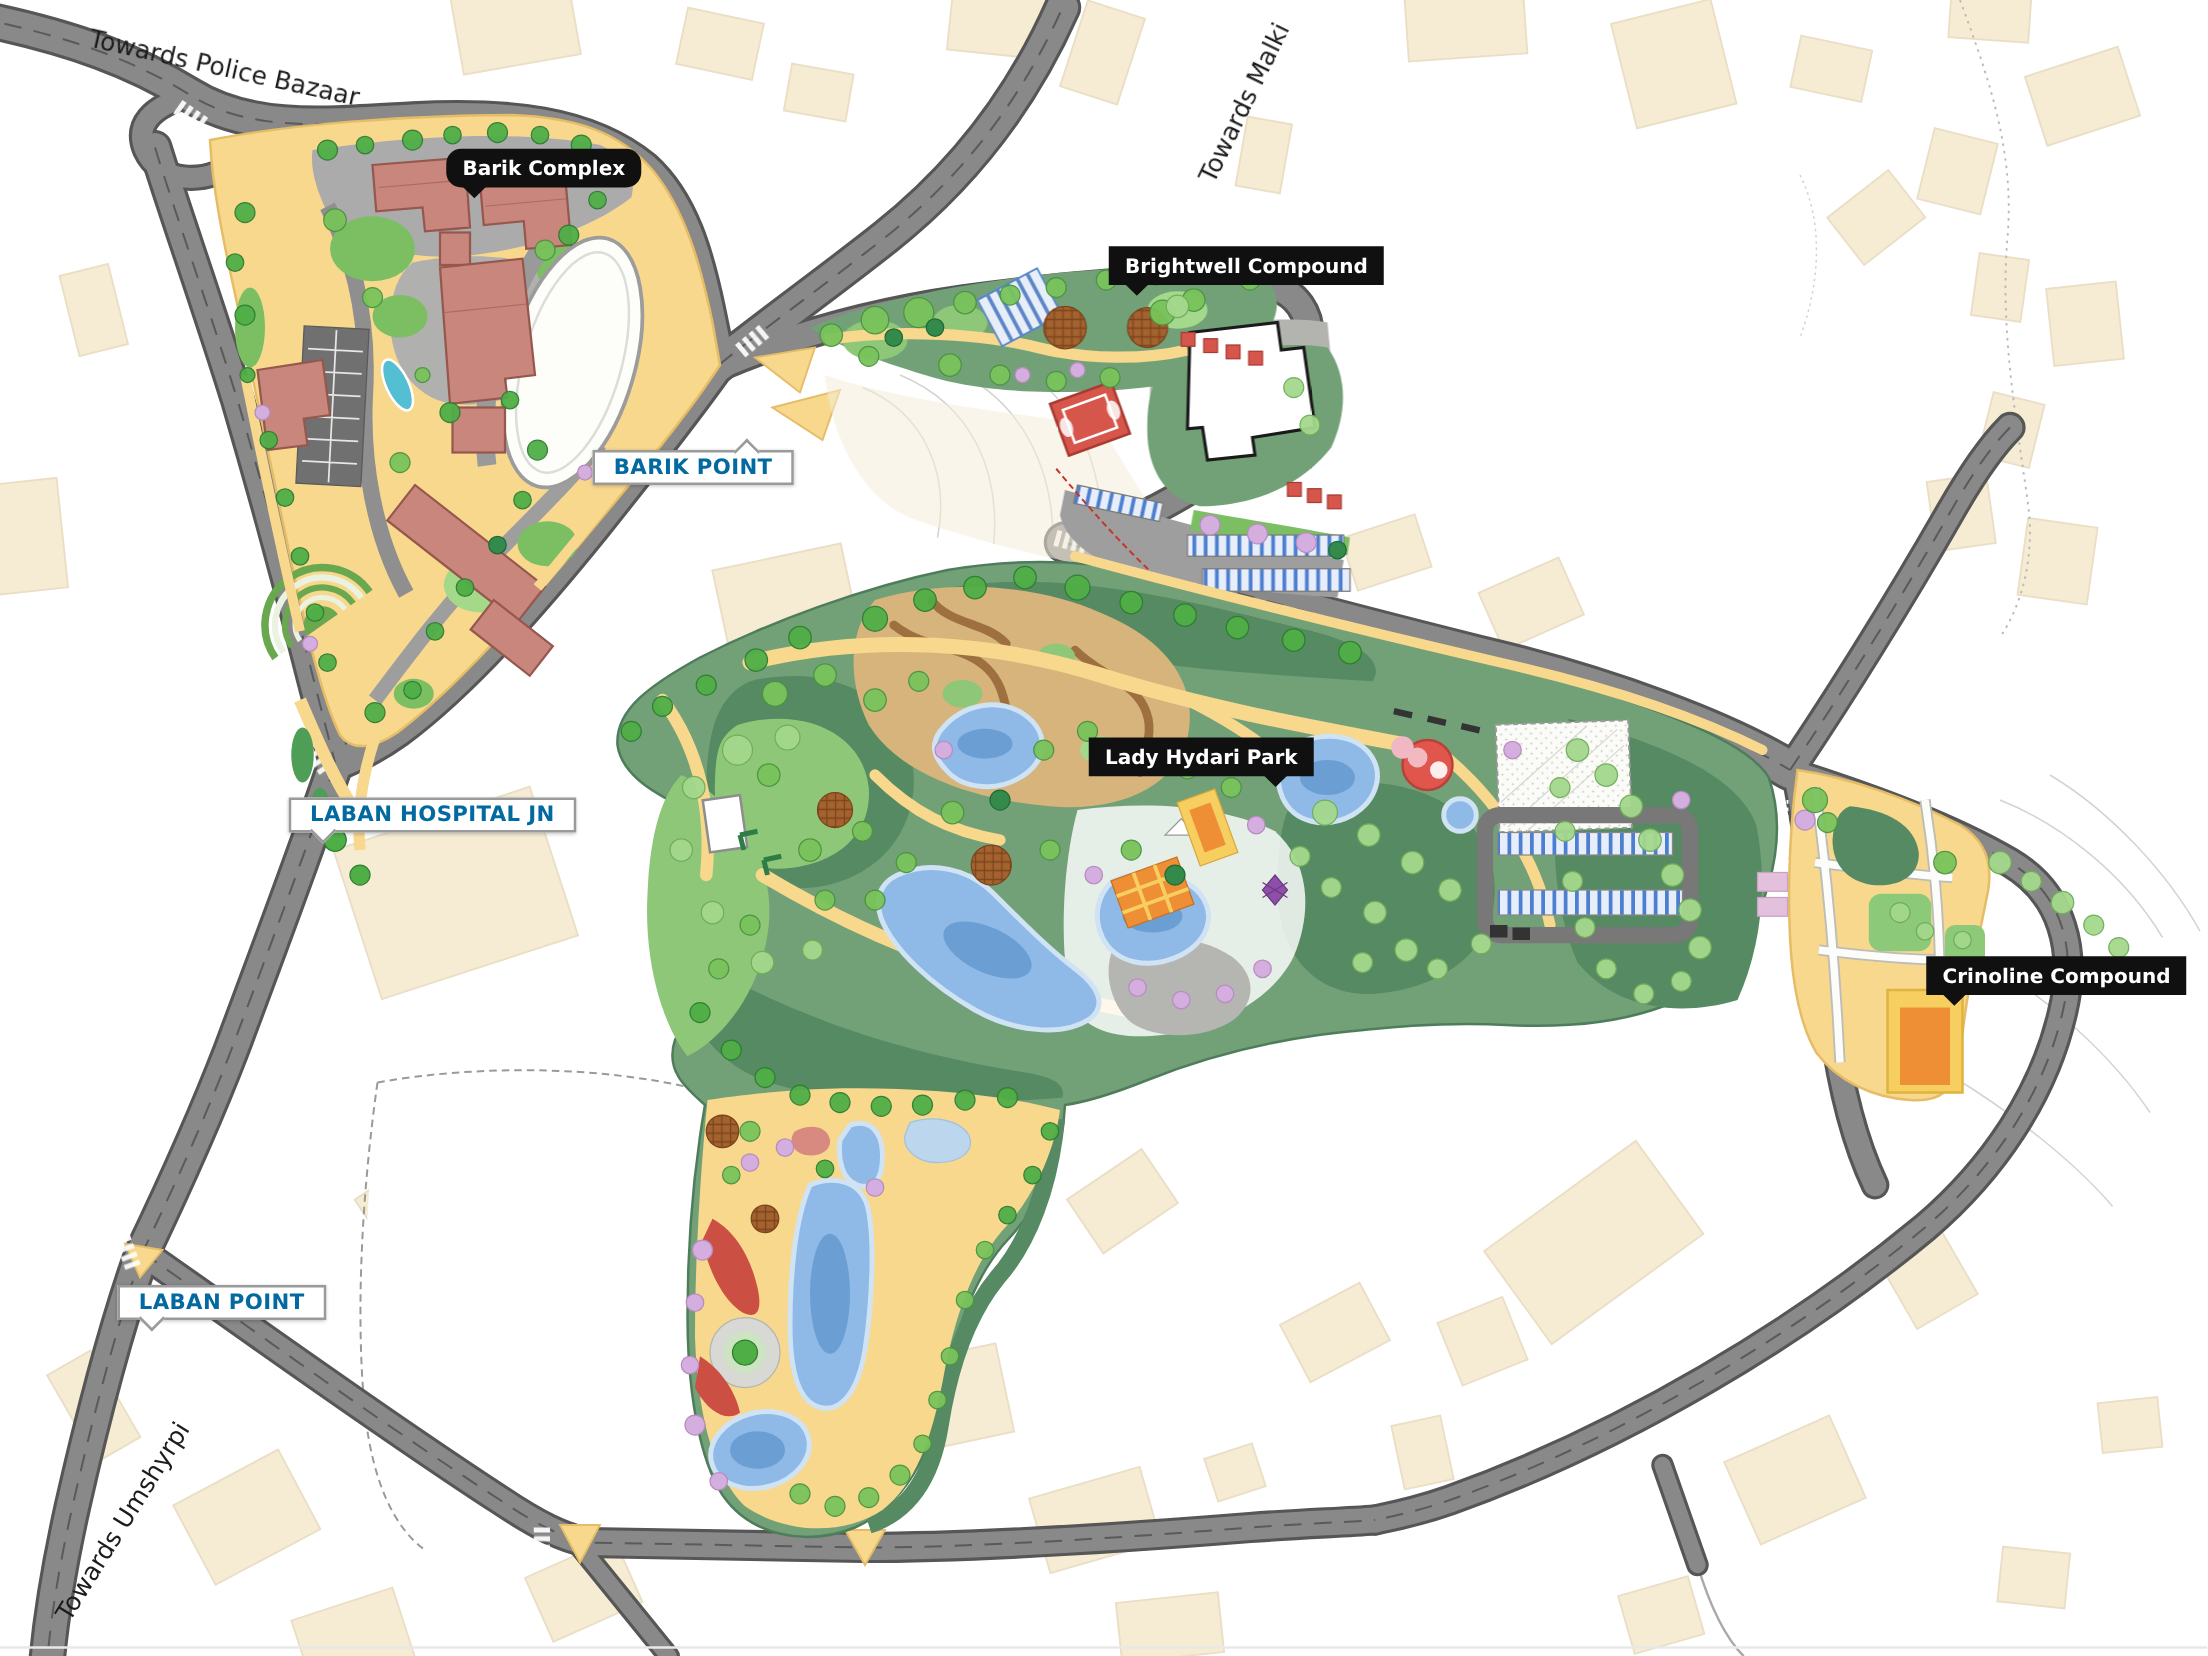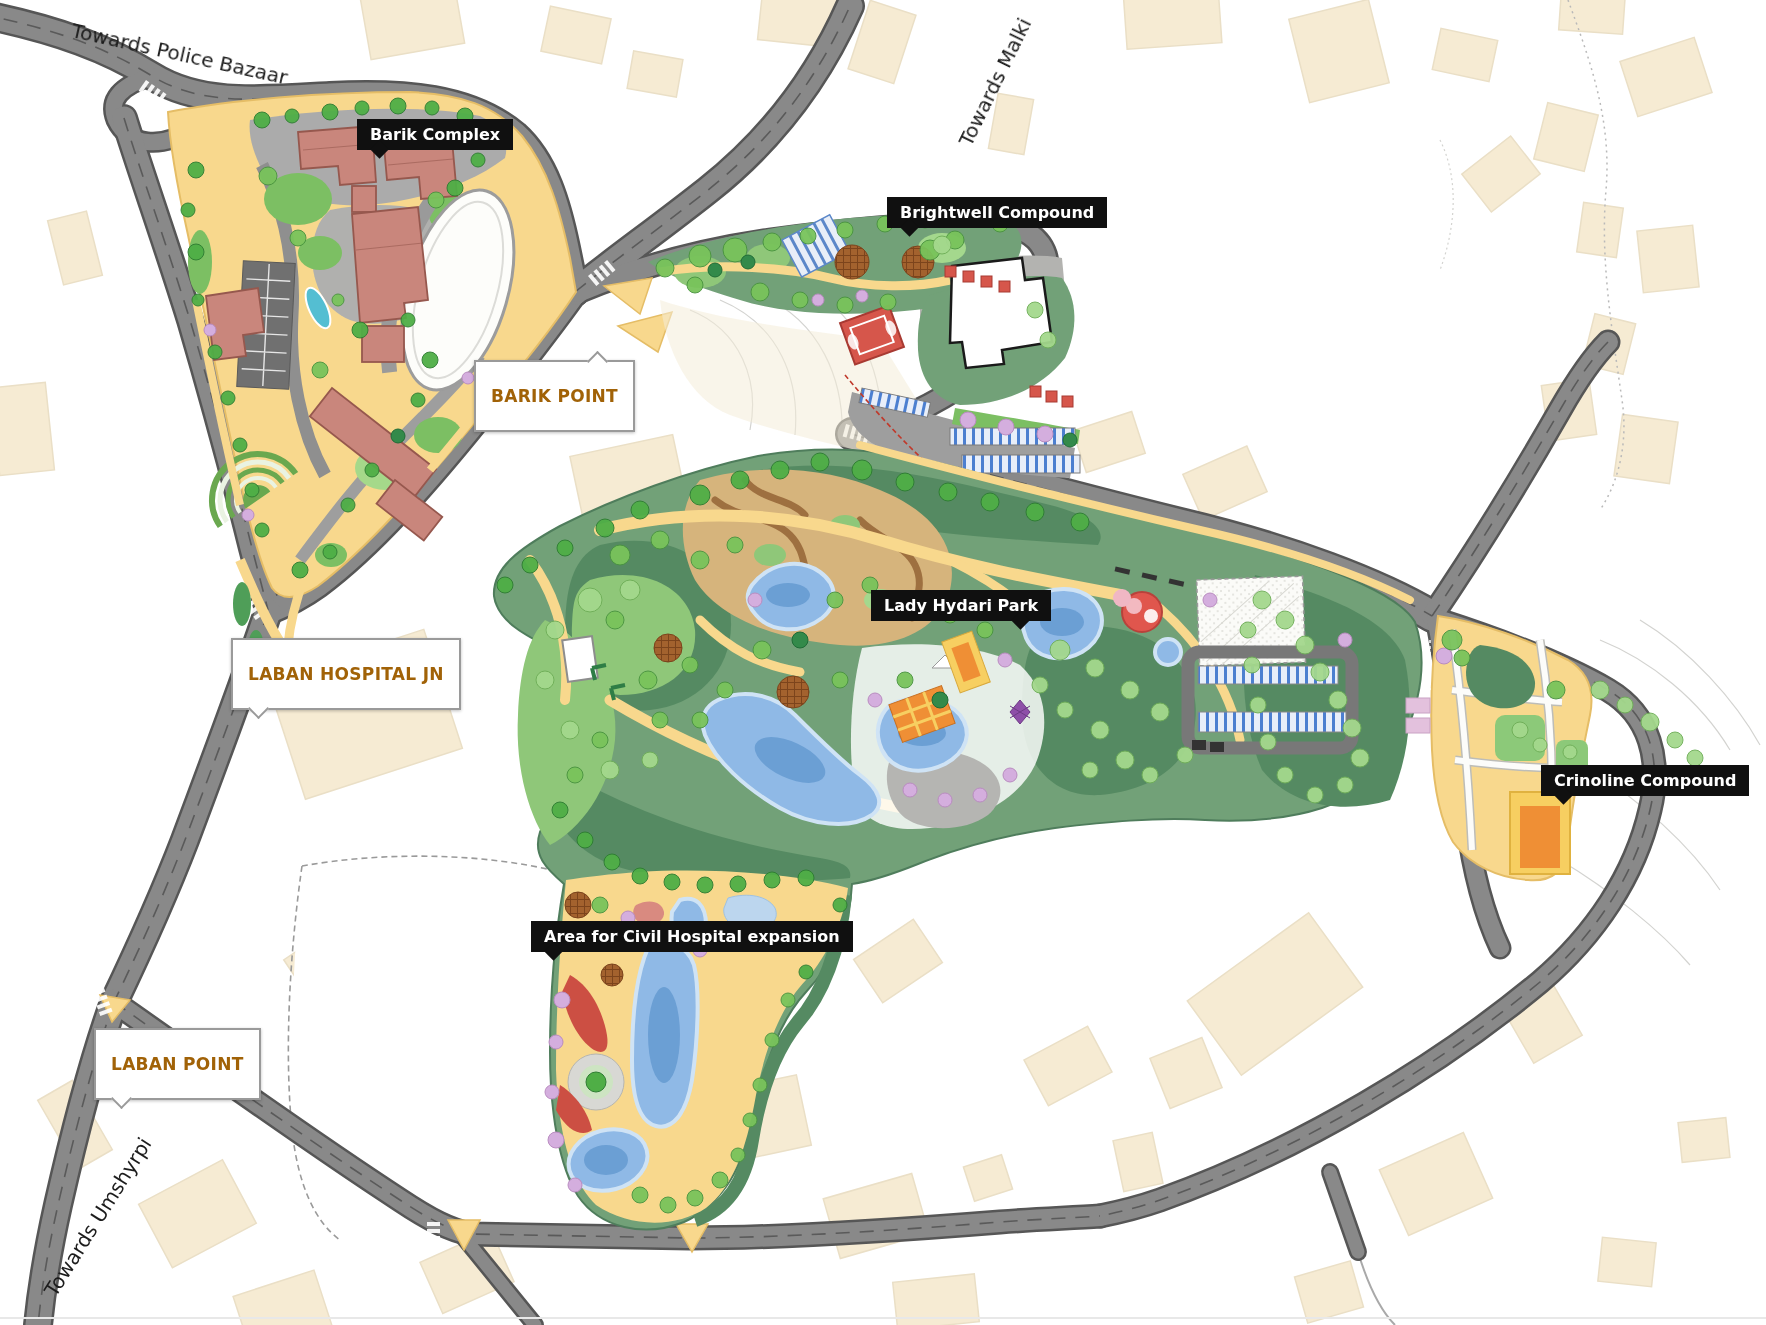--- a/index.html
+++ b/index.html
@@ -2,30 +2,30 @@
 <html style="--labelDark: #101010; --beige: #f6ebd3; --beigeEdge: #eadfc6; --road: #898989; --roadDark: #565656; --sand: #f8d88d; --sandEdge: #e5bd66; --parkMid: #72a178; --parkDark: #558a62; --parkLight: #8fc779; --maze: #d6b47c; --mazePath: #9e7040; --pond: #8fb9e6; --pondDeep: #6b9fd4; --pondEdge: #cfe3f5; --salmon: #c9867c; --salmonEdge: #96584e; --teal: #54bed2; --orange: #ef8f35; --orangeLight: #f7cf61; --red: #d6564b; --parkingBlue: #4c7fd0; --purpleTree: #d4aede; --grayPlaza: #ababab;"><head>
 <meta charset="utf-8">
 <style>
   html,body{margin:0;padding:0;background:#fff;}
   .stage{position:relative;width:1766px;height:1325px;background:#fff;overflow:hidden;
          font-family:"DejaVu Sans","Liberation Sans",sans-serif;}
   .stage svg{position:absolute;left:0;top:0;}
   
   .callout{position:absolute;font-weight:bold;white-space:nowrap;z-index:6;line-height:1.2;}
   .callout.dark{background:var(--labelDark,#101010);color:#fff;font-size:16px;padding:6px 13px;}
-  .callout.light{background:#fff;color:#a16207;font-size:17px;padding:24px 15px;
+  .callout.light{background:#fff;color:#0369a1;font-size:17px;padding:2px 15px;
                  border:2px solid #9a9a9a;box-shadow:0 1px 3px rgba(0,0,0,.25);letter-spacing:.3px;}
   .callout::after{content:"";position:absolute;width:13px;height:13px;transform:rotate(45deg);z-index:-1;}
   .callout.dark::after{background:var(--labelDark,#101010);bottom:-6px;left:16px;}
   .callout.light::after{background:#fff;bottom:-8px;left:18px;border-right:2px solid #9a9a9a;border-bottom:2px solid #9a9a9a;}
   .callout.pt-right::after{left:auto;right:24px;}
   .callout.pt-up::after{bottom:auto;top:-8px;left:auto;right:28px;border:none;border-left:2px solid #9a9a9a;border-top:2px solid #9a9a9a;}
   
   .rtext{position:absolute;color:#1c1c1c;font-size:20px;white-space:nowrap;z-index:5;}
-  #lb-barik{left:357px;top:119px;}
+  #lb-barik{left:357px;top:119px;border-radius:12px;}
   #lb-brightwell{left:887px;top:197px;}
   #lb-barikpoint{left:474px;top:360px;}
   #lb-hydari{left:871px;top:590px;}
   #lb-civil{left:231px;top:638px;}
   #lb-crinoline{left:1541px;top:765px;}
   #lb-expansion{left:531px;top:921px;}
   #lb-laban{left:94px;top:1028px;}
   #rt-police{left:72px;top:18px;transform:rotate(12.5deg);transform-origin:left center;}
   #rt-malki{left:995px;top:82px;transform:translate(-50%,-50%) rotate(-64deg);}
   #rt-umshyrpi{left:98px;top:1217px;transform:translate(-50%,-50%) rotate(-58deg);}
@@ -695,16 +695,15 @@
 <div class="rtext" id="rt-police">Towards Police Bazaar</div>
 <div class="rtext" id="rt-malki">Towards Malki</div>
 <div class="rtext" id="rt-umshyrpi">Towards Umshyrpi</div>
 
 <div class="callout dark" id="lb-barik">Barik Complex</div>
 <div class="callout dark" id="lb-brightwell">Brightwell Compound</div>
 <div class="callout light pt-up" id="lb-barikpoint">BARIK POINT</div>
 <div class="callout dark pt-right" id="lb-hydari">Lady Hydari Park</div>
 <div class="callout light" id="lb-civil">LABAN HOSPITAL JN</div>
 <div class="callout dark" id="lb-crinoline">Crinoline Compound</div>
-<div class="callout dark" id="lb-expansion">Area for Civil Hospital expansion</div>
 <div class="callout light" id="lb-laban">LABAN POINT</div>
 
 </div>
 
 </body></html>

